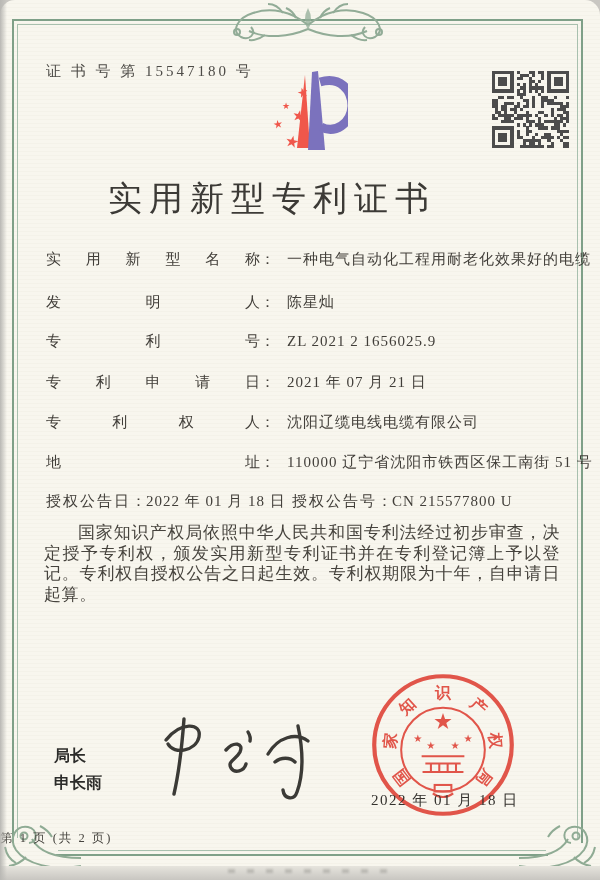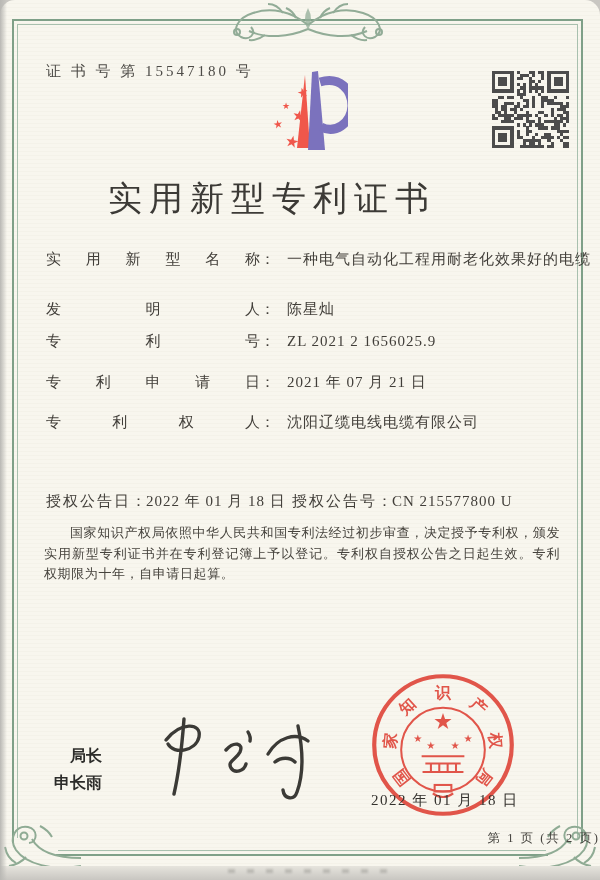--- a/index.html
+++ b/index.html
@@ -34,40 +34,40 @@
   .cert-no{position:absolute;left:46px;top:62px;font-size:15px;letter-spacing:3px;color:#4d4b47;}
   .logo{position:absolute;left:246px;top:66px;width:102px;height:96px;}
   .qr{position:absolute;left:491px;top:71px;width:79px;height:77px;}
   .title{position:absolute;left:0;top:176px;width:544px;text-align:center;
          font-size:34px;letter-spacing:7px;color:#3c3a36;font-weight:500;}
   
   .frow{position:absolute;left:46px;width:520px;font-size:15px;color:#413e39;white-space:nowrap;}
   .flabel{display:inline-block;width:214px;text-align:justify;text-align-last:justify;vertical-align:bottom;}
   .fcolon{display:inline-block;}
   .fvalue{margin-left:12px;letter-spacing:1px;}
-  .r0{top:250px}.r1{top:300px}.r2{top:332px}.r3{top:373px}.r4{top:413px}.r5{top:453px}
+  .r0{top:250px}.r1{top:293px}.r2{top:332px}.r3{top:373px}.r4{top:413px}.r5{top:453px}
   .grant-row{position:absolute;top:492px;left:0;width:600px;font-size:15px;color:#413e39;white-space:nowrap;}
   .grant-a{position:absolute;left:46px;}
   .grant-b{position:absolute;left:292px;}
   .grant-row .gl{letter-spacing:2px;text-align:center;}
   .grant-row .gv{letter-spacing:1px;}
   
   .legal{position:absolute;left:44px;top:523px;width:516px;color:#46433d;}
-  .legal p{margin:0;font-size:13px;line-height:20.5px;text-align:justify;
+  .legal p{margin:0;font-size:17px;line-height:20.5px;text-align:justify;
            text-indent:2em;letter-spacing:.6px;}
   
   .signer{position:absolute;left:54px;top:742px;font-family:"Liberation Sans","DejaVu Sans",sans-serif;
-          font-size:16px;color:#2c2c2a;font-weight:600;line-height:27px;text-align:right;}
+          font-size:16px;color:#2c2c2a;font-weight:600;line-height:27px;}
   .signature{position:absolute;left:128px;top:710px;width:215px;height:98px;}
   
   .seal{position:absolute;left:364px;top:666px;width:158px;height:158px;z-index:5;}
   .seal-date{position:absolute;left:371px;top:791px;font-size:15px;letter-spacing:1.5px;
              color:#34322e;z-index:7;}
   
-  .page-footer{position:absolute;left:0;top:830px;width:600px;text-align:right;
+  .page-footer{position:absolute;left:0;top:830px;width:600px;text-align:left;
                font-size:12.5px;letter-spacing:2px;color:#46443f;}
 </style>
 </head>
 <body>
 
 <div class="photo">
 
   <div class="fl line-top-outer"></div>
   <div class="fl thin line-top-inner"></div>
   <div class="fl line-left-outer"></div>
@@ -360,20 +360,23 @@
   </div>
   <div class="frow r2">
     <span class="flabel">专利号</span><span class="fcolon">：</span><span class="fvalue">ZL 2021 2 1656025.9</span>
   </div>
   <div class="frow r3">
     <span class="flabel">专利申请日</span><span class="fcolon">：</span><span class="fvalue">2021 年 07 月 21 日</span>
   </div>
   <div class="frow r4">
     <span class="flabel">专利权人</span><span class="fcolon">：</span><span class="fvalue">沈阳辽缆电线电缆有限公司</span>
   </div>
+  <div class="frow r5">
+    <span class="flabel">地址</span><span class="fcolon">：</span><span class="fvalue">110000 辽宁省沈阳市铁西区保工南街 51 号</span>
+  </div>
 
   <div class="grant-row">
     <span class="grant-a"><span class="gl">授权公告日</span><span>：</span><span class="gv">2022 年 01 月 18 日</span></span>
     <span class="grant-b"><span class="gl">授权公告号</span><span>：</span><span class="gv">CN 215577800 U</span></span>
   </div>
 
   <div class="legal">
     <p>国家知识产权局依照中华人民共和国专利法经过初步审查，决定授予专利权，颁发实用新型专利证书并在专利登记簿上予以登记。专利权自授权公告之日起生效。专利权期限为十年，自申请日起算。</p>
   </div>
 

